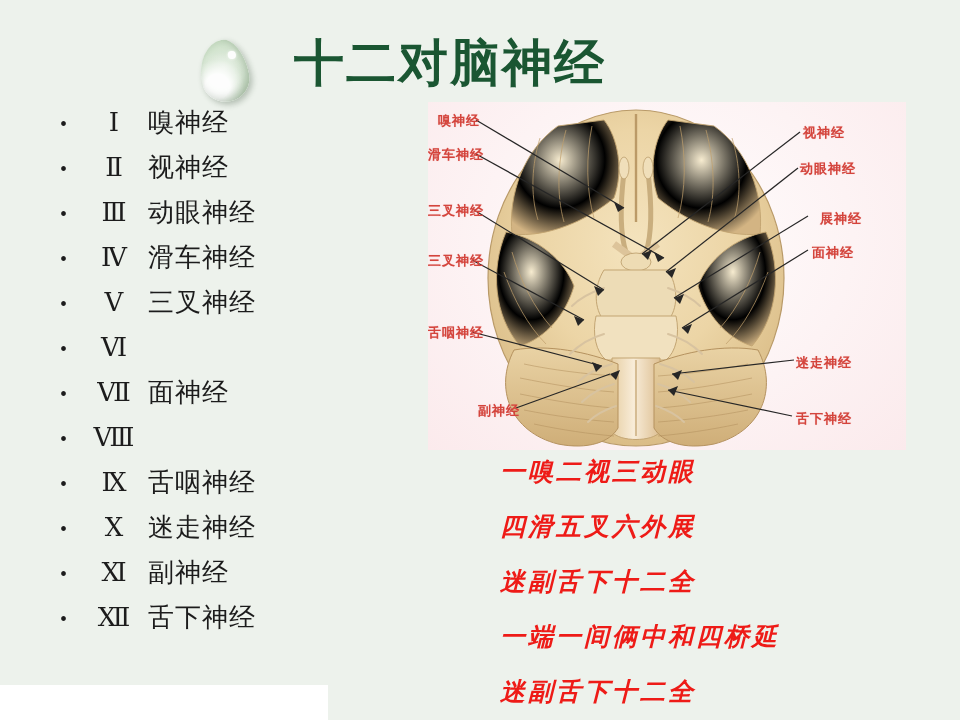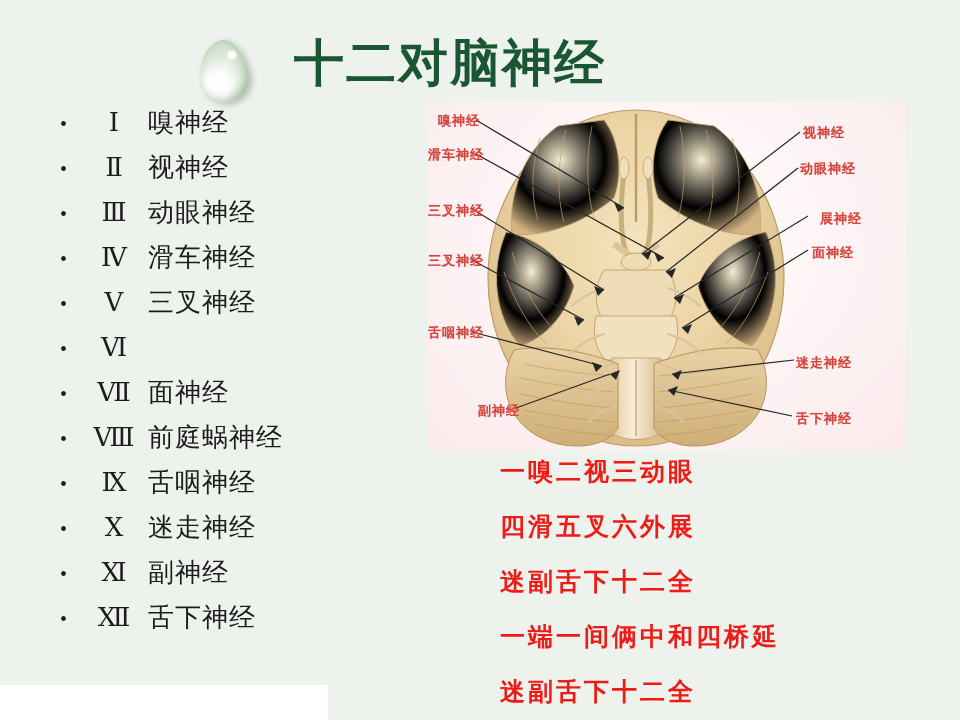--- a/index.html
+++ b/index.html
@@ -159,20 +159,21 @@
   }
   .mnemonic-line {
     font-family: "DejaVu Sans", "Liberation Sans", sans-serif;
     font-size: 25px;
     font-weight: bold;
     color: #ee1b17;
     letter-spacing: 3px;
     height: 55px;
     line-height: 55px;
     white-space: nowrap;
+    font-style: italic;
   }
 </style>
 </head>
 <body>
 
 <div class="slide">
 
   <div class="white-block"></div>
 
   <div class="title-area">
@@ -211,21 +212,20 @@
       <span class="nerve-numeral">Ⅵ</span>
     </li>
     <li>
       <span class="bullet-dot">•</span>
       <span class="nerve-numeral">Ⅶ</span>
       <span class="nerve-name">面神经</span>
     </li>
     <li>
       <span class="bullet-dot">•</span>
       <span class="nerve-numeral">Ⅷ</span>
-      <span class="nerve-name">前庭蜗神经</span>
     </li>
     <li>
       <span class="bullet-dot">•</span>
       <span class="nerve-numeral">Ⅸ</span>
       <span class="nerve-name">舌咽神经</span>
     </li>
     <li>
       <span class="bullet-dot">•</span>
       <span class="nerve-numeral">Ⅹ</span>
       <span class="nerve-name">迷走神经</span>

